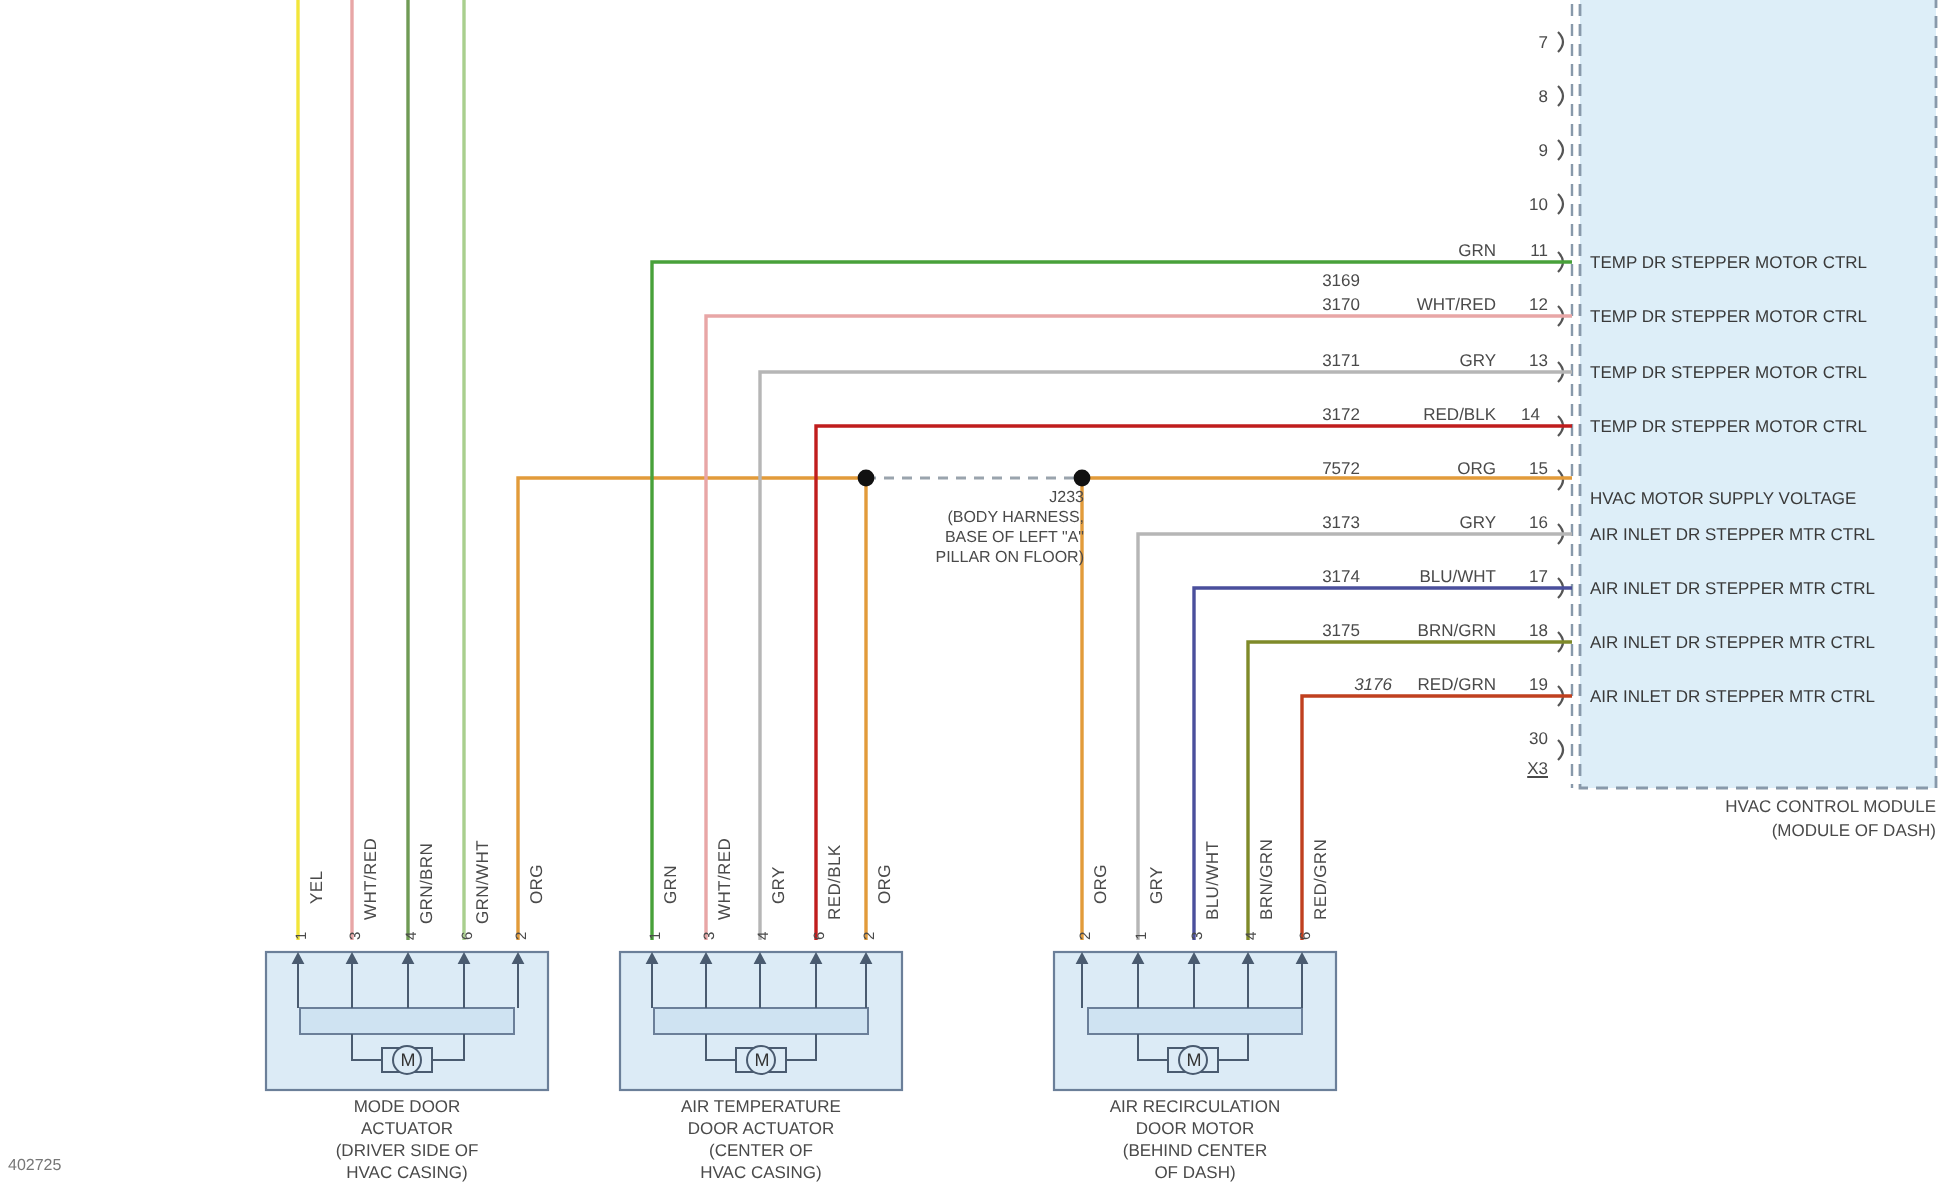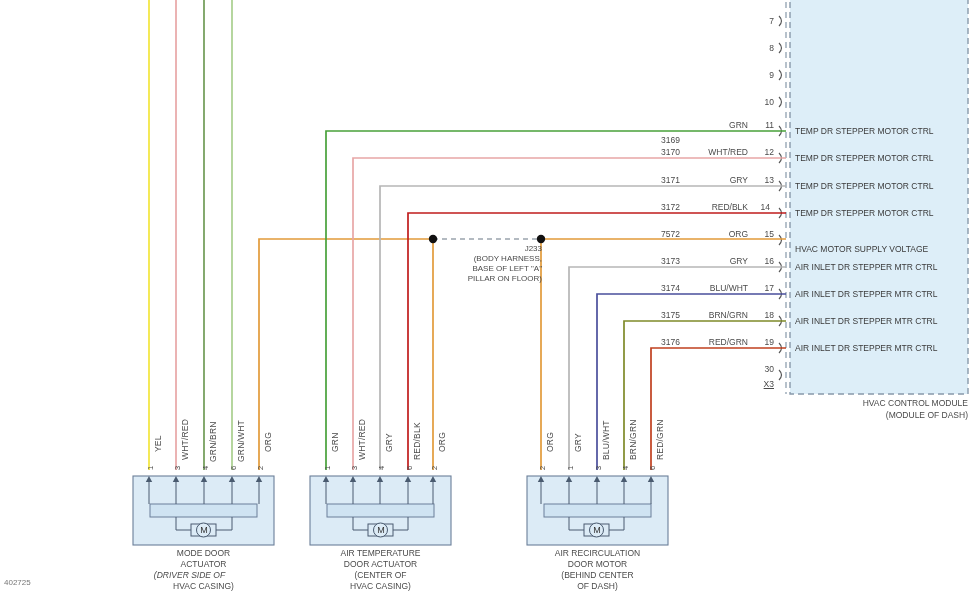--- a/index.html
+++ b/index.html
@@ -272,21 +272,21 @@
   <div class="circ" style="left:640px; top:283px; width:40px;">3174</div>
   <div class="wirename" style="left:680px; top:283px; width:68px;">BLU/WHT</div>
   <div class="pinnum" style="left:752px; top:283px; width:22px;">17</div>
   <div class="pinfn" style="left:795px; top:289px;">AIR INLET DR STEPPER MTR CTRL</div>
 
   <div class="circ" style="left:640px; top:310px; width:40px;">3175</div>
   <div class="wirename" style="left:680px; top:310px; width:68px;">BRN/GRN</div>
   <div class="pinnum" style="left:752px; top:310px; width:22px;">18</div>
   <div class="pinfn" style="left:795px; top:316px;">AIR INLET DR STEPPER MTR CTRL</div>
 
-  <div class="circ" style="left:640px; top:337px; width:40px;">3176</div>
+  <div class="circ" style="left:656px; top:337px; width:40px;font-style:italic;">3176</div>
   <div class="wirename" style="left:680px; top:337px; width:68px;">RED/GRN</div>
   <div class="pinnum" style="left:752px; top:337px; width:22px;">19</div>
   <div class="pinfn" style="left:795px; top:343px;">AIR INLET DR STEPPER MTR CTRL</div>
 
   <div class="modcap" style="left:806px; top:398px; width:162px;">HVAC CONTROL MODULE</div>
   <div class="modcap" style="left:806px; top:410px; width:162px;">(MODULE OF DASH)</div>
 
   <div class="splicecap" style="left:450px; top:244px; width:92px;">J233</div>
   <div class="splicecap" style="left:450px; top:254px; width:92px;">(BODY HARNESS,</div>
   <div class="splicecap" style="left:450px; top:264px; width:92px;">BASE OF LEFT "A"</div>
@@ -320,21 +320,21 @@
   <div class="vert-pin" style="left:566px; top:470px;">1</div>
   <div class="vert" style="left:601px; top:460px;">BLU/WHT</div>
   <div class="vert-pin" style="left:594px; top:470px;">3</div>
   <div class="vert" style="left:628px; top:460px;">BRN/GRN</div>
   <div class="vert-pin" style="left:621px; top:470px;">4</div>
   <div class="vert" style="left:655px; top:460px;">RED/GRN</div>
   <div class="vert-pin" style="left:648px; top:470px;">6</div>
 
   <div class="boxcap" style="left:133px; top:548px; width:141px;">MODE DOOR</div>
   <div class="boxcap" style="left:133px; top:559px; width:141px;">ACTUATOR</div>
-  <div class="boxcap" style="left:119px; top:570px; width:141px;font-style:italic;">(DRIVER SIDE OF</div>
+  <div class="boxcap" style="left:133px; top:570px; width:141px;">(DRIVER SIDE OF</div>
   <div class="boxcap" style="left:133px; top:581px; width:141px;">HVAC CASING)</div>
 
   <div class="boxcap" style="left:310px; top:548px; width:141px;">AIR TEMPERATURE</div>
   <div class="boxcap" style="left:310px; top:559px; width:141px;">DOOR ACTUATOR</div>
   <div class="boxcap" style="left:310px; top:570px; width:141px;">(CENTER OF</div>
   <div class="boxcap" style="left:310px; top:581px; width:141px;">HVAC CASING)</div>
 
   <div class="boxcap" style="left:527px; top:548px; width:141px;">AIR RECIRCULATION</div>
   <div class="boxcap" style="left:527px; top:559px; width:141px;">DOOR MOTOR</div>
   <div class="boxcap" style="left:527px; top:570px; width:141px;">(BEHIND CENTER</div>

